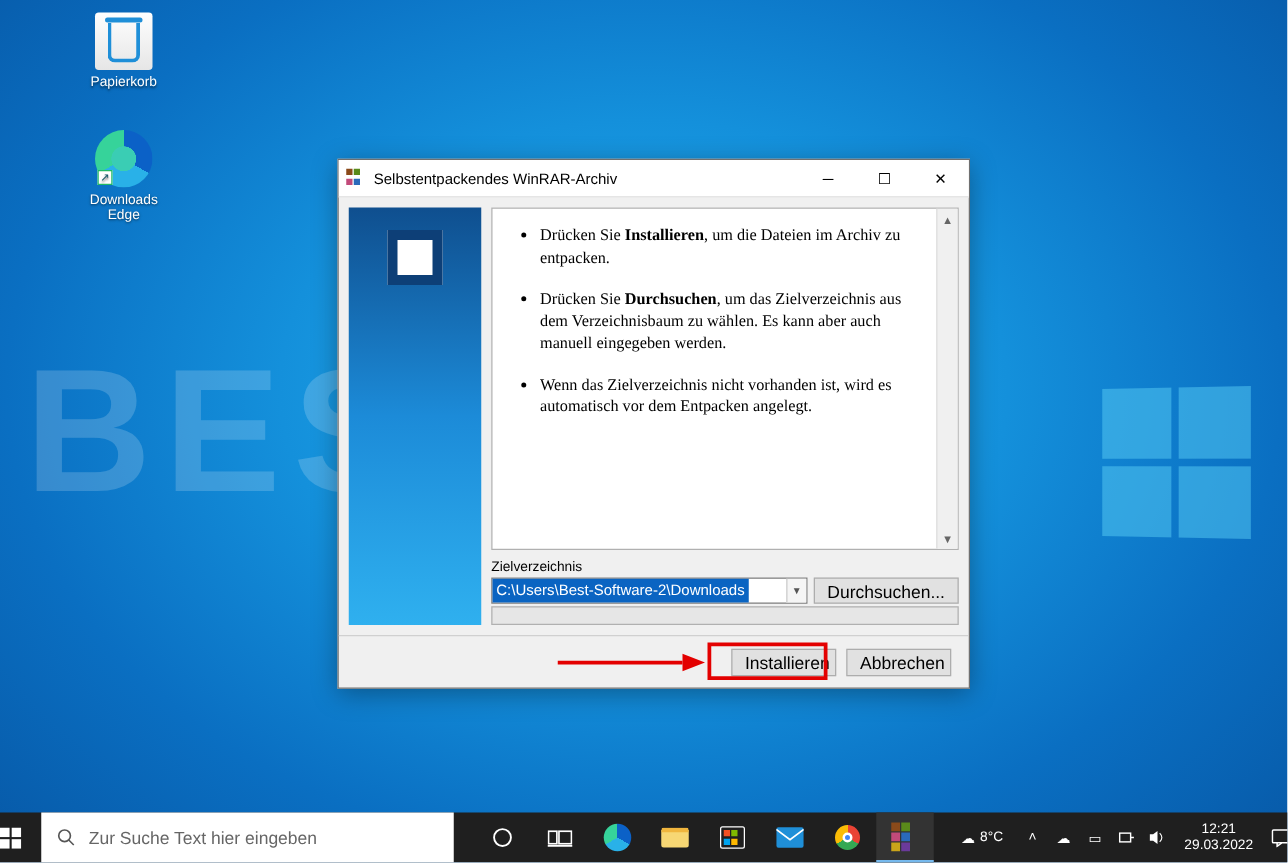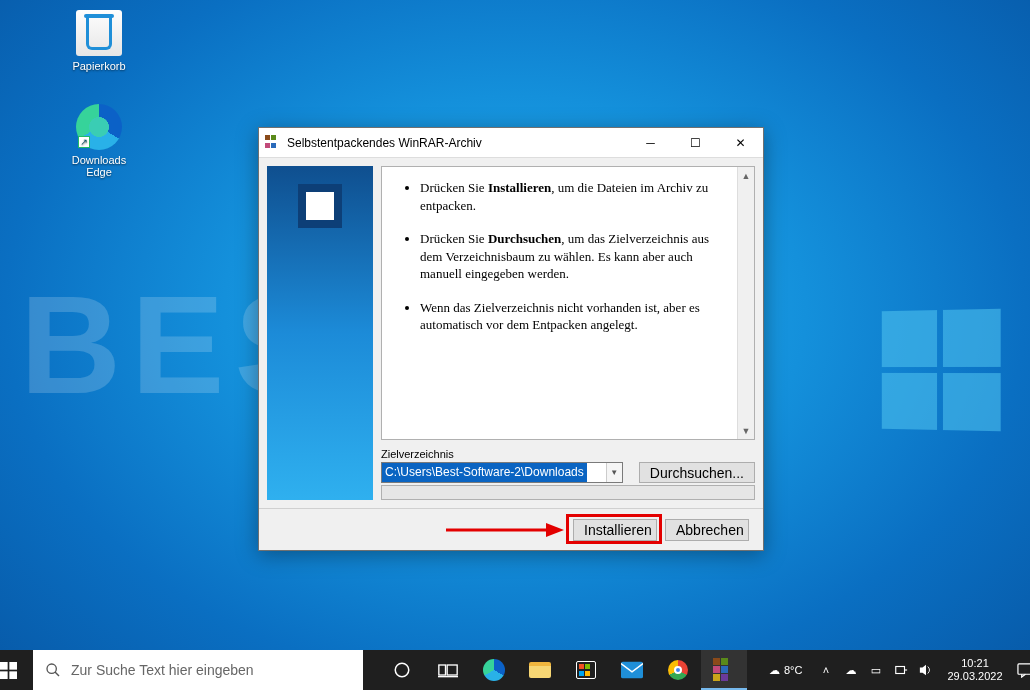--- a/index.html
+++ b/index.html
@@ -27,21 +27,21 @@
   
   .dicon { position: absolute; width: 78px; text-align: center; color: #fff; font-size: 11px; text-shadow: 0 1px 2px rgba(0,0,0,0.6); margin-left: 36px; }
   .dicon .img { width: 46px; height: 46px; margin: 0 auto 4px; position: relative; }
   .recycle .img { background: linear-gradient(#fefefe,#e6e6e6); border-radius: 3px; }
   .recycle .img::before { content:""; position:absolute; inset: 8px 10px 6px 10px; border:3px solid #1f8fd8; border-top:none; border-radius: 0 0 6px 6px; }
   .recycle .img::after { content:""; position:absolute; top:4px; left:8px; right:8px; height:4px; background:#1f8fd8; border-radius:2px;}
   .edge .img { background: radial-gradient(circle at 50% 50%, #3acdb4 0 30%, transparent 31%), conic-gradient(#0b61c7 0 120deg,#29b1e8 120deg 240deg,#36d39a 240deg 360deg); border-radius:50%; }
   .edge .shortcut { position:absolute; left:2px; bottom:2px; width:12px; height:12px; background:#fff; border:1px solid #2b6; display:flex; align-items:center; justify-content:center; font-size:9px; color:#156; }
   
   .dialog {
-    position: absolute; left: 258px; top: 127px; width: 506px; height: 424px;
+    position: absolute; left: 270px; top: 127px; width: 506px; height: 424px;
     background: #f0f0f0; border: 1px solid #707070; box-shadow: 0 4px 20px rgba(0,0,0,0.35);
   }
   .titlebar { height: 30px; background:#fff; display:flex; align-items:center; padding-left:6px; border-bottom:1px solid #ddd; }
   .titlebar .appicon { width:16px; height:16px; margin-right:6px; display:flex; flex-wrap:wrap; }
   .titlebar .appicon span{ width:5px; height:5px; margin:0 1px 1px 0;}
   .titlebar .appicon span:nth-child(1){background:#8a4a1a;}
   .titlebar .appicon span:nth-child(2){background:#5a8a1a;}
   .titlebar .appicon span:nth-child(3){background:#c24a7a;}
   .titlebar .appicon span:nth-child(4){background:#2a6aba;}
   .titlebar .title { font-size:12px; color:#000; flex:1; }
@@ -51,21 +51,21 @@
   .sidepanel { width:106px; background: linear-gradient(180deg,#0f4f8f 0%, #1c8bd8 50%, #2fb0ef 100%); position:relative; }
   .sidepanel .box { position:absolute; top:18px; left:50%; transform:translateX(-50%); width:44px; height:44px; border:8px solid #0d3f77; background:#fff; }
   .rightcol { flex:1; display:flex; flex-direction:column; }
   .infobox { flex:1; background:#fff; border:1px solid #b0b0b0; padding:12px 8px 12px 4px; position:relative; font-family: Georgia, "Times New Roman", serif; font-size:13px; color:#000; }
   .infobox .scroll { position:absolute; right:0; top:0; bottom:0; width:17px; background:#f0f0f0; border-left:1px solid #ddd; }
   .infobox .scroll .up, .infobox .scroll .down { height:17px; display:flex; align-items:center; justify-content:center; font-size:9px; color:#666; }
   .infobox .scroll .down { position:absolute; bottom:0; left:0; right:0;}
   .infobox ul { list-style: disc; padding: 0 22px 0 34px; }
   .infobox li { margin-bottom: 16px; line-height: 1.35; }
   .lbl { font-size:11px; color:#000; margin-top:8px; }
-  .destrow { display:flex; gap:16px; align-items:center; margin-top:2px;}
+  .destrow { display:flex; gap:5px; align-items:center; margin-top:2px;}
   .destbox { flex:1; position:relative; }
   .destbox input {
     width:100%; height:21px; border:1px solid #7a7a7a; padding:0 18px 0 4px;
     font-size:12px; background:#fff; color:#fff;
   }
   .destbox input::selection{ background:#0a64c2; color:#fff;}
   .destbox .sel {
     position:absolute; left:1px; top:1px; bottom:1px; padding:0 3px;
     background:#0a64c2; color:#fff; font-size:12px; line-height:19px;
     max-width: calc(100% - 20px); overflow:hidden; white-space:nowrap;
@@ -143,21 +143,21 @@
     </div>
     <div class="dlgbody">
       <div class="sidepanel">
         <div class="box"></div>
       </div>
       <div class="rightcol">
         <div class="infobox">
           <ul>
             <li><span>Drücken Sie </span><b>Installieren</b><span>, um die Dateien im Archiv zu entpacken.</span></li>
             <li><span>Drücken Sie </span><b>Durchsuchen</b><span>, um das Zielverzeichnis aus dem Verzeichnisbaum zu wählen. Es kann aber auch manuell eingegeben werden.</span></li>
-            <li><span></span><b></b><span>Wenn das Zielverzeichnis nicht vorhanden ist, aber es automatisch vor dem Entpacken angelegt.</span></li>
+            <li><span></span><b></b><span>Wenn das Zielverzeichnis nicht vorhanden ist, wird es automatisch vor dem Entpacken angelegt.</span></li>
           </ul>
           <div class="scroll">
             <div class="up">▲</div>
             <div class="down">▼</div>
           </div>
         </div>
         <div class="lbl">Zielverzeichnis</div>
         <div class="destrow">
           <div class="destbox">
             <input type="text" value="C:\Users\Best-Software-2\Downloads" style="">
@@ -260,21 +260,21 @@
             <line x1="12" y1="8" x2="15" y2="8"></line>
           </svg>
         </div>
       <div class="tray-icn">
           <svg width="14" height="14" viewBox="0 0 16 16" fill="#fff">
             <polygon points="1,5 4,5 8,2 8,14 4,11 1,11"></polygon>
             <path d="M10 4 Q14 8 10 12" fill="none" stroke="#fff"></path>
           </svg>
         </div>
       <div class="clock">
-        <div>10:21</div>
+        <div>12:21</div>
         <div>29.03.2022</div>
       </div>
       <div class="tray-icn">
           <svg width="15" height="15" viewBox="0 0 16 16" fill="none" stroke="#fff" stroke-width="1.3">
             <rect x="1" y="1" width="14" height="11" rx="1"></rect>
             <path d="M5 12 L5 15 L9 12"></path>
           </svg>
         </div>
       <div style="width:6px;height:40px;border-left:1px solid #555"></div>
     </div>

